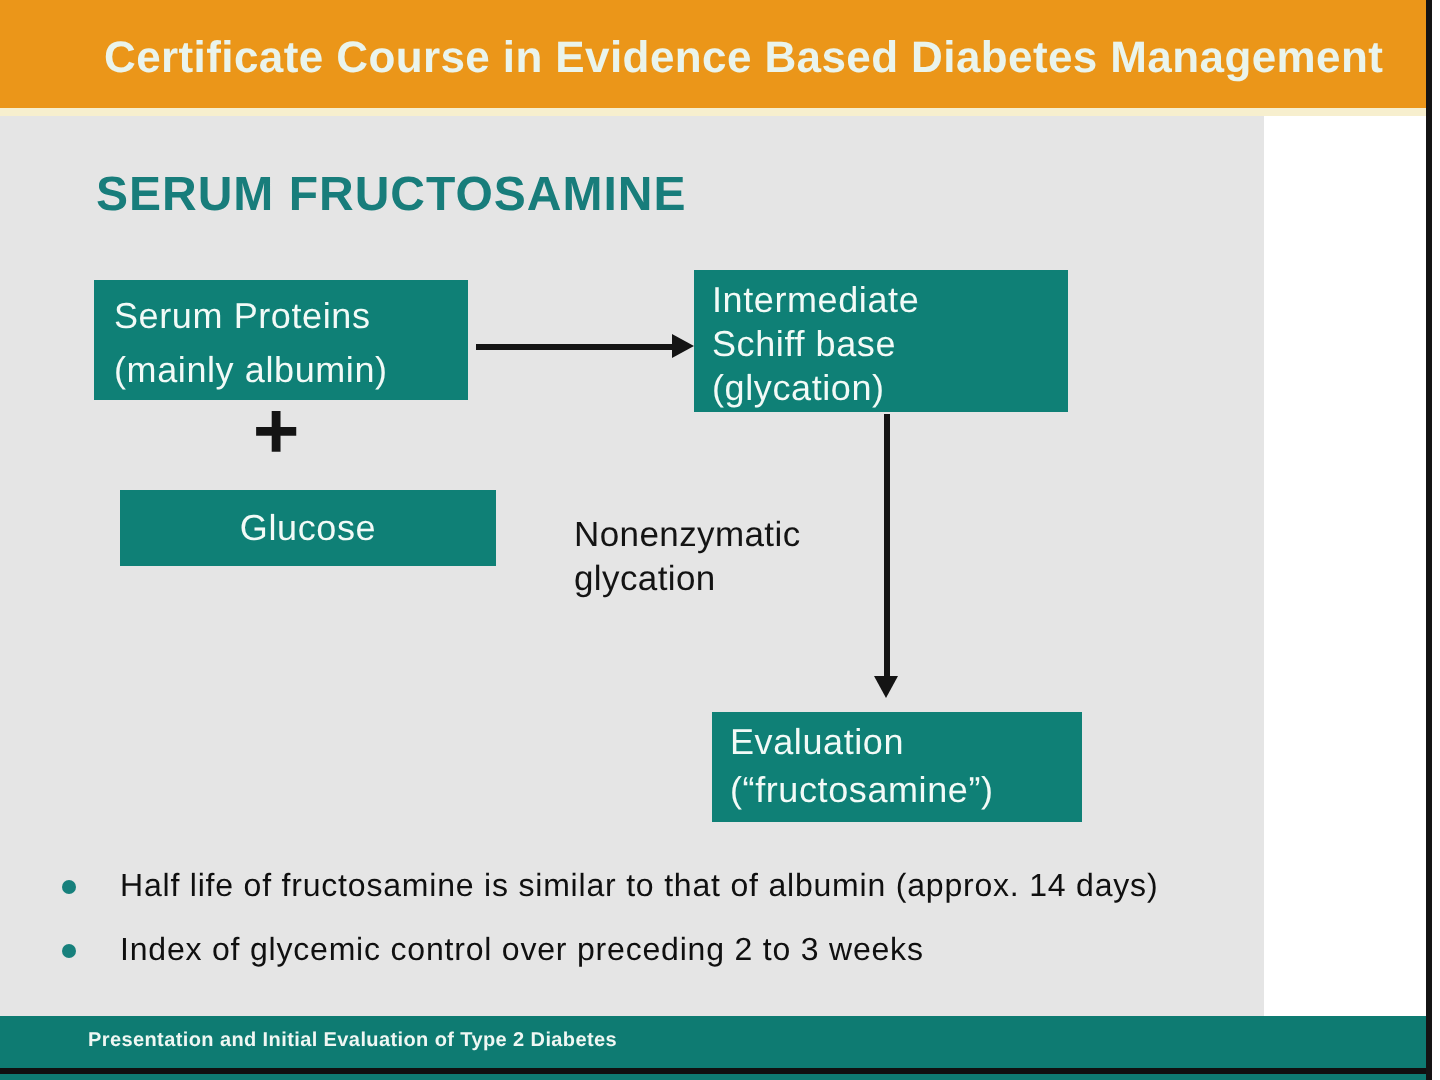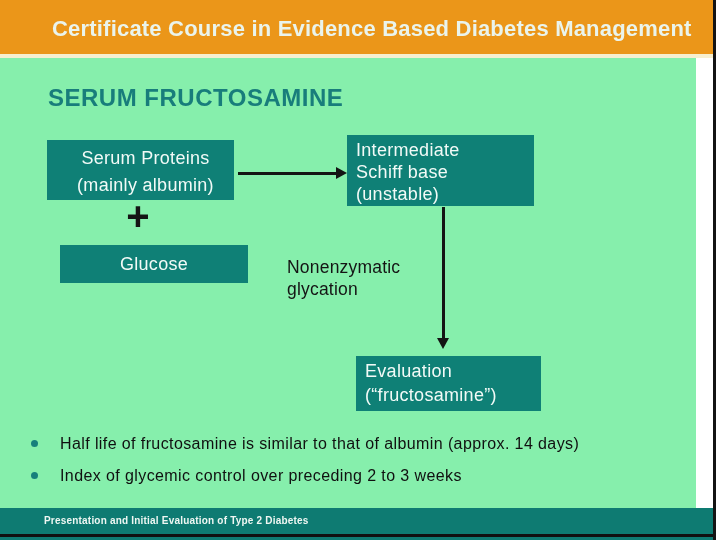--- a/index.html
+++ b/index.html
@@ -1,37 +1,37 @@
 <!DOCTYPE html>
 <html><head>
 <meta charset="utf-8">
 <style>
   * { margin:0; padding:0; box-sizing:border-box; }
   html,body { width:720px; height:540px; background:#ffffff; overflow:hidden;
               font-family:"Liberation Sans", sans-serif; }
-  .stage { position:relative; width:696px; height:540px; background:#86efac;text-decoration:underline; }
+  .stage { position:relative; width:632px; height:540px; background:#e5e5e5;text-decoration:underline; }
 
   
   .edge-line { position:absolute; left:713px; top:0; width:3px; height:540px; background:#141414; }
 
   
   .header { position:absolute; left:0; top:0; width:713px; height:58px;
             background:#EB9619; border-bottom:4px solid #F7EFCE; }
   .header .course-title { position:absolute; left:52px; top:0; line-height:58px;
             font-size:22px; font-weight:bold; color:#EAF4EC; letter-spacing:0.2px; }
 
   
   .slide-title { position:absolute; left:48px; top:84px; font-size:24px; font-weight:bold;
             color:#187D7B; letter-spacing:0.5px; }
 
   
   .tbox { position:absolute; background:#0F8076; color:#F2FAF7; font-size:18px;
           letter-spacing:0.3px; }
   .box-serum   { left:47px;  top:140px; width:187px; height:60px; padding:5px 0 0 10px; }
-  .box-serum div { line-height:27px;text-align:center; }
+  .box-serum div { line-height:27px; }
   .box-schiff  { left:347px; top:135px; width:187px; height:71px; padding:4px 0 0 9px; }
   .box-schiff div { line-height:22px; }
   .box-glucose { left:47px;  top:245px; width:188px; height:38px; text-align:center;
                  line-height:38px;margin-left:13px; }
   .box-keto    { left:356px; top:356px; width:185px; height:55px; padding:3px 0 0 9px; }
   .box-keto div { line-height:24px; }
 
   .plus { position:absolute; left:108px; top:196px; width:60px; text-align:center;
           font-size:40px; font-weight:bold; color:#141414; line-height:40px; }
 
@@ -82,21 +82,21 @@
       <div>(mainly albumin)</div>
     </div>
 
     <div class="plus">+</div>
 
     <div class="tbox box-glucose">Glucose</div>
 
     <div class="tbox box-schiff">
       <div>Intermediate</div>
       <div>Schiff base</div>
-      <div>(unstable)</div>
+      <div>(glycation)</div>
     </div>
 
     <div class="arrow-h-line"></div>
     <div class="arrow-h-head"></div>
 
     <div class="arrow-v-line"></div>
     <div class="arrow-v-head"></div>
 
     <div class="glyc-label">
       <div>Nonenzymatic</div>

